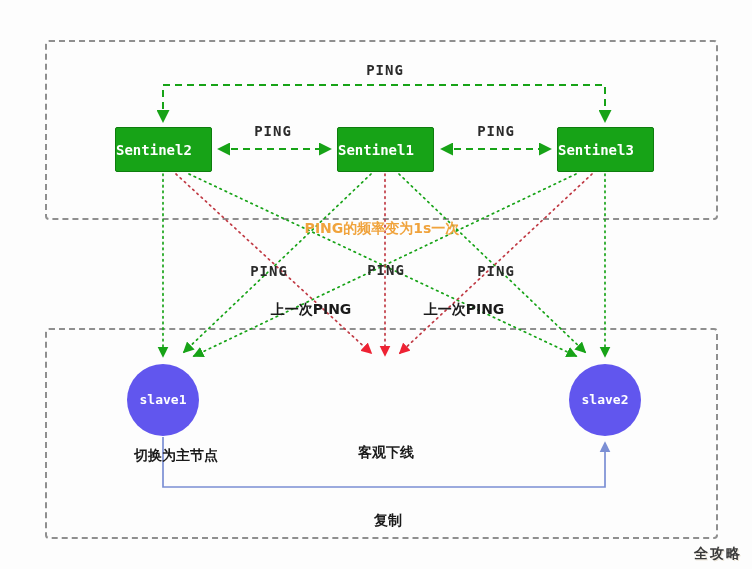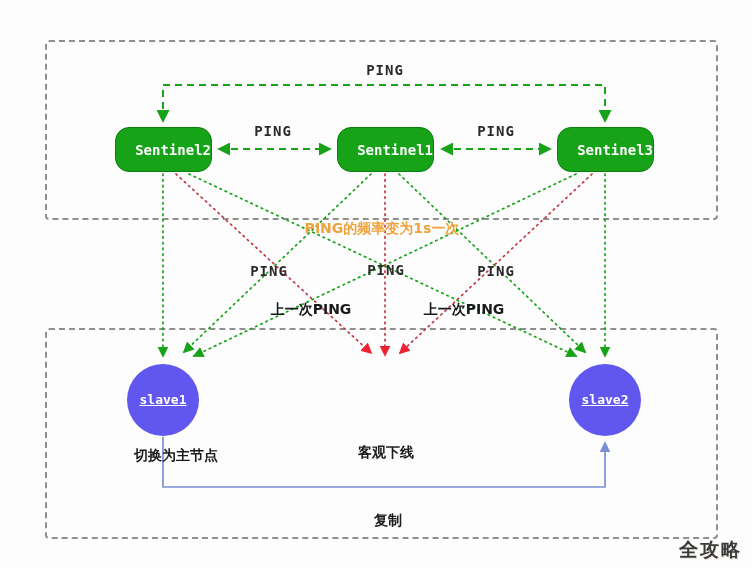--- a/index.html
+++ b/index.html
@@ -17,43 +17,43 @@
   .ln-green-dash{stroke:var(--sentinel-green,#17a317);stroke-width:2;fill:none;stroke-dasharray:7 5;}
   .ln-green-dot{stroke:var(--sentinel-green,#17a317);stroke-width:1.7;fill:none;stroke-dasharray:1.5 4.2;stroke-linecap:round;}
   .ln-red-dot{stroke:var(--line-red,#c03a44);stroke-width:1.7;fill:none;stroke-dasharray:1.5 4.2;stroke-linecap:round;}
   .ln-blue{stroke:var(--replication-blue,#7b8fd4);stroke-width:1.7;fill:none;}
   .mk-green{fill:var(--sentinel-green,#17a317);}
   .mk-red{fill:var(--arrow-red,#ee2233);}
   .mk-blue{fill:var(--replication-blue,#7b8fd4);}
 
   .snode{
     position:absolute;width:97px;height:45px;background:var(--sentinel-green,#17a317);
-    border:1px solid #0e7d0e;border-radius:14px;display:flex;align-items:center;justify-content:flex-end;
+    border:1px solid #0e7d0e;border-radius:2px;display:flex;align-items:center;justify-content:flex-start;
     color:#fff;font-weight:bold;font-size:14px;font-family:"DejaVu Sans Mono", monospace;
     box-sizing:border-box;top:127px;
   }
   .circle{
     position:absolute;width:72px;height:72px;border-radius:50%;
     display:flex;align-items:center;justify-content:center;text-align:center;
     color:#fff;font-weight:bold;font-size:13px;font-family:"DejaVu Sans Mono", monospace;
     top:364px;
   }
-  .circle.slave{background:var(--slave-purple,#6156ee);text-decoration:underline;}
+  .circle.slave{background:var(--slave-purple,#6156ee);}
   .circle.master{background:var(--master-red,#f2242f);}
   .circle .wrap{white-space:pre-line;line-height:1.25;}
 
   .lbl{
     position:absolute;transform:translate(-50%,-50%);white-space:nowrap;
     font-weight:bold;color:#2b2b2b;
   }
   .lbl.ping{font-size:14px;font-family:"DejaVu Sans Mono", monospace;letter-spacing:1px;text-align:right;}
   .lbl.cn{font-size:14px;color:#1a1a1a;}
   .lbl.note{color:var(--note-orange,#f0a33c);font-size:14px;}
   .watermark{
-    position:absolute;right:10px;bottom:6px;font-size:19px;font-weight:bold;color:#3a3a3a;
+    position:absolute;right:10px;bottom:6px;font-size:14px;font-weight:bold;color:#3a3a3a;
     text-shadow:0 0 2px #ffffff,1px 1px 0 #e8e0d0;letter-spacing:2px;
   }
 </style>
 </head>
 <body>
 
 <div class="canvas">
 
   <div class="dashed-box top"></div>
   <div class="dashed-box bottom"></div>

